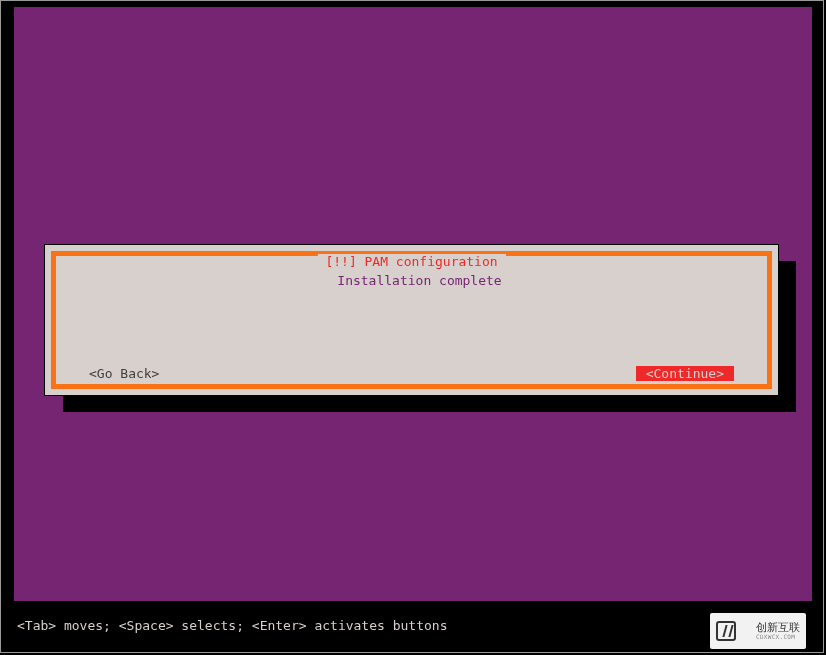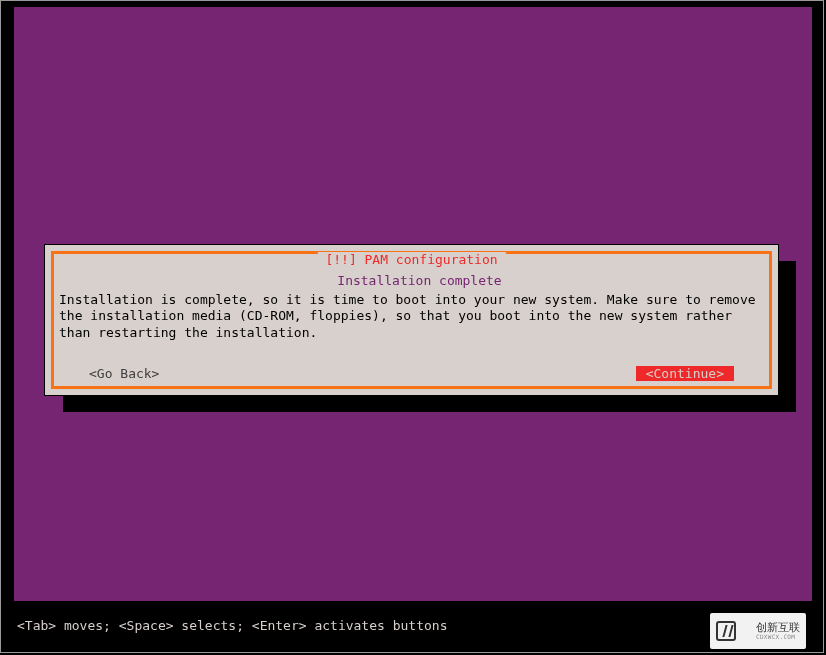--- a/index.html
+++ b/index.html
@@ -45,21 +45,21 @@
       background: #d8d0cc;
       border: 1px solid #000;
     }
     
     .dialog-inner-border {
       position: absolute;
       top: 6px;
       left: 6px;
       right: 6px;
       bottom: 6px;
-      border: 3px solid #f97316;
+      border: 5px solid #f97316;
     }
     
     .dialog-title {
       position: absolute;
       top: -2px;
       left: 50%;
       transform: translateX(-50%);
       background: #d8d0cc;
       padding: 0 8px;
       color: #ef2929;
@@ -176,21 +176,20 @@
 
 <div class="installer-bg"></div>
 
 <div class="dialog-shadow"></div>
 
 <div class="dialog-box">
   <div class="dialog-inner-border">
     <span class="dialog-title">[!!] PAM configuration</span>
   </div>
   <div class="dialog-subtitle">Installation complete</div>
-  <div class="dialog-body">Installation is complete, so it is time to boot into your new system. Make sure to remove the installation media (CD-ROM, floppies), so that you boot into the new system rather than restarting the installation.</div>
   <div class="button-row">
     <span class="btn-back">&lt;Go Back&gt;</span>
     <span class="btn-continue">&lt;Continue&gt;</span>
   </div>
 </div>
 
 <div class="help-line">&lt;Tab&gt; moves; &lt;Space&gt; selects; &lt;Enter&gt; activates buttons</div>
 
 <div class="watermark">
   <div class="watermark-logo"></div>

